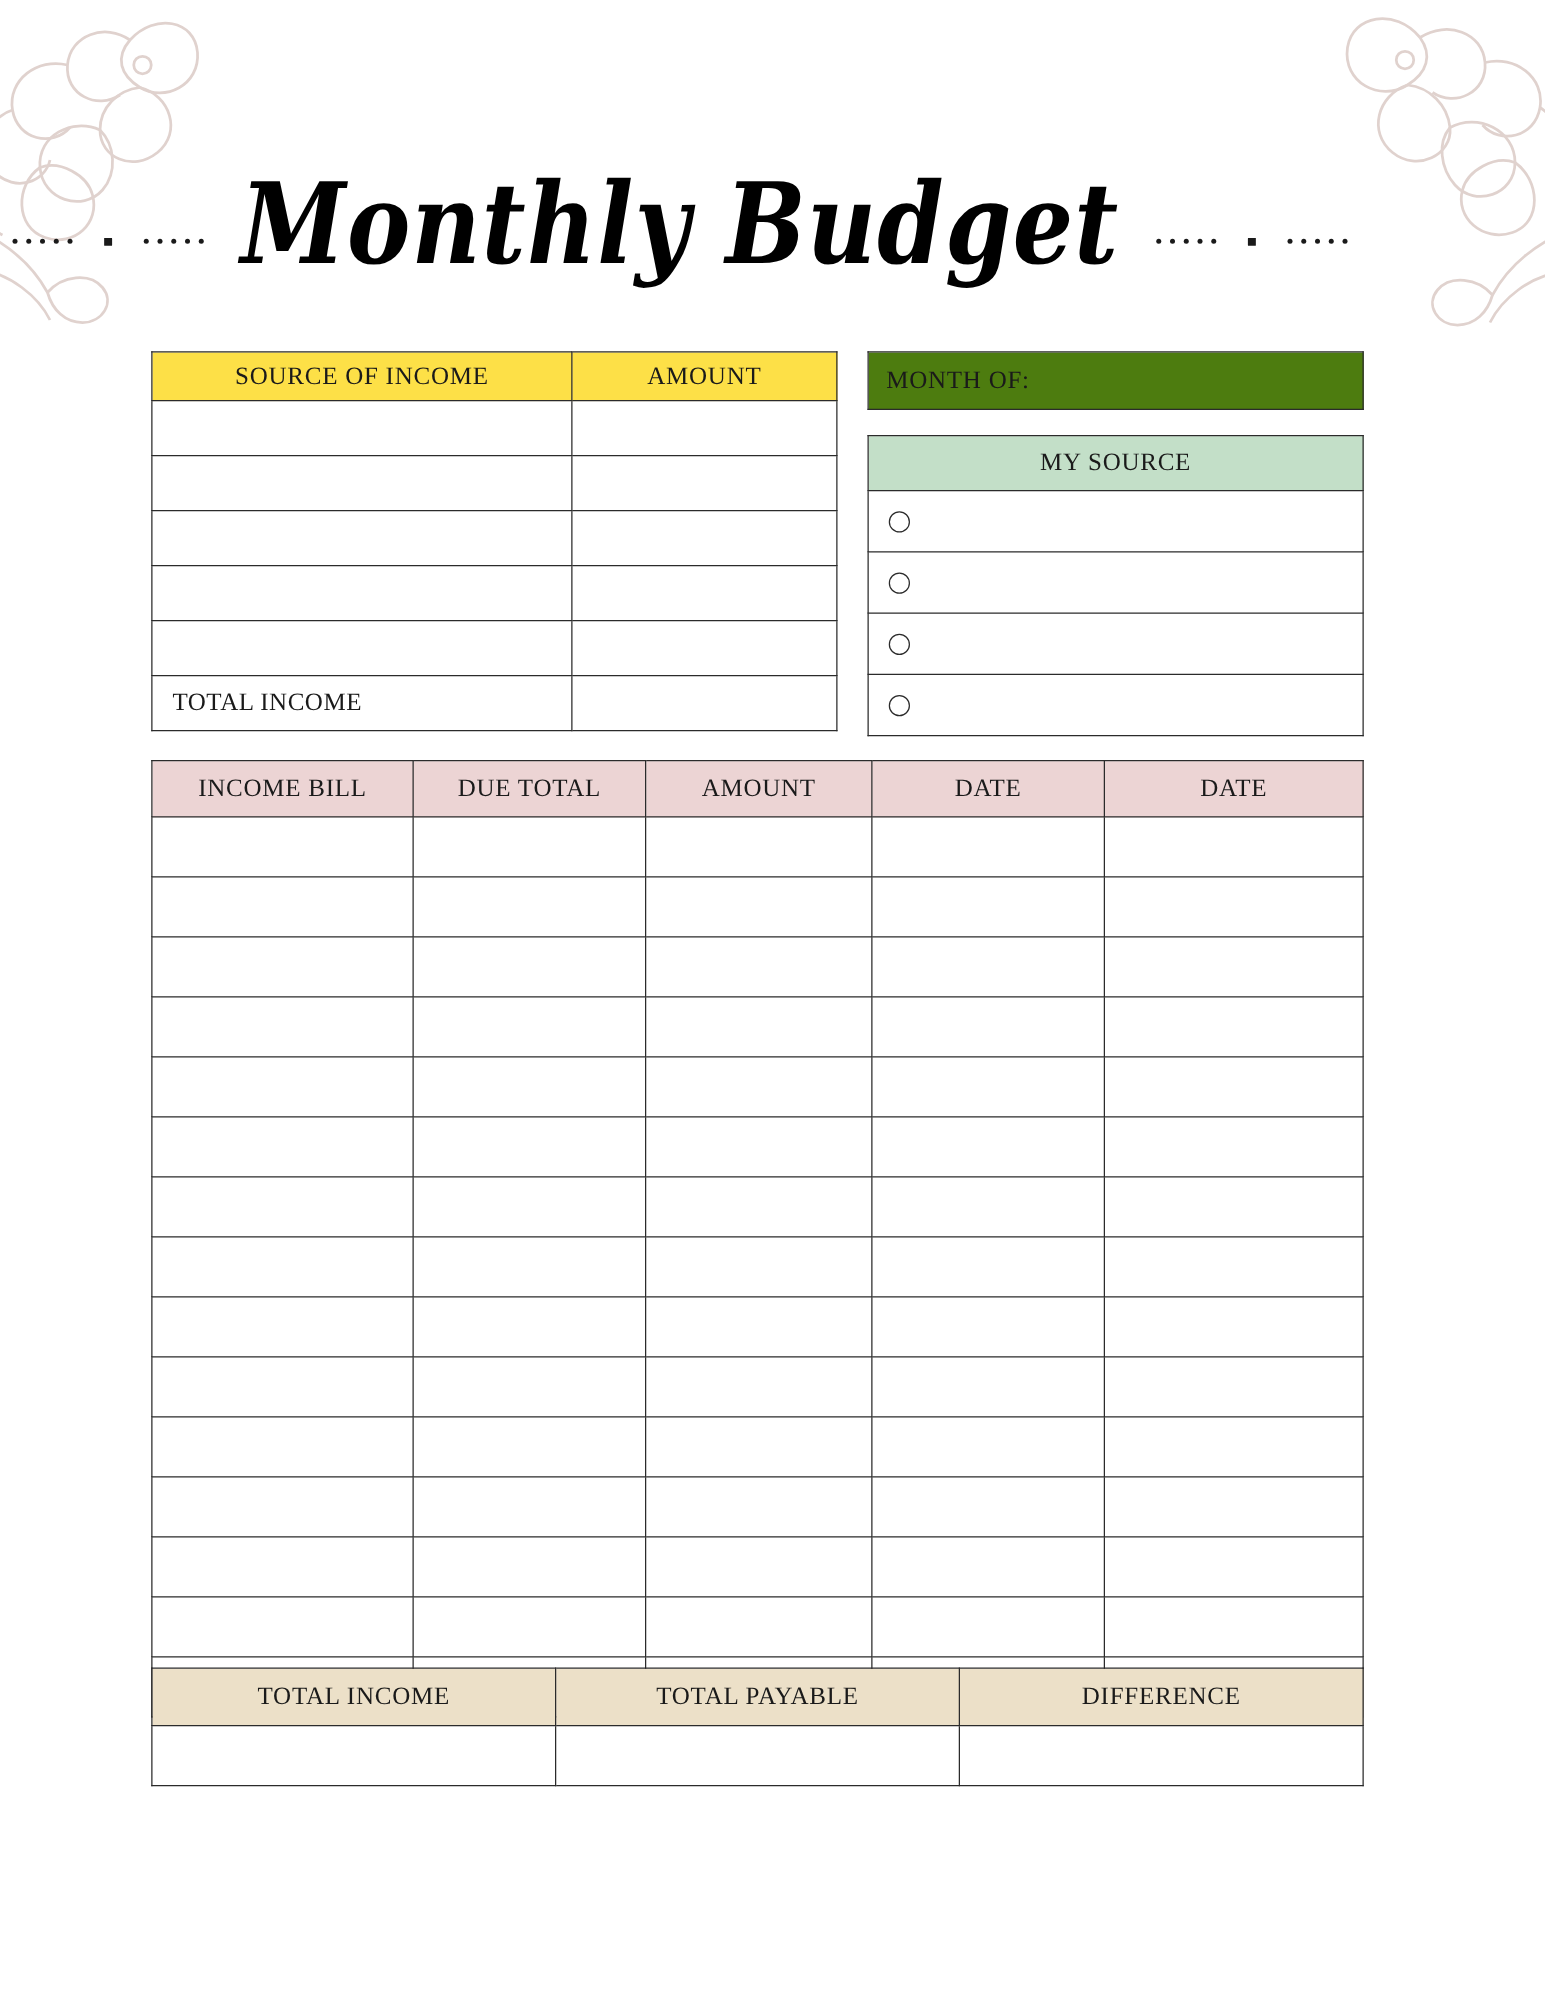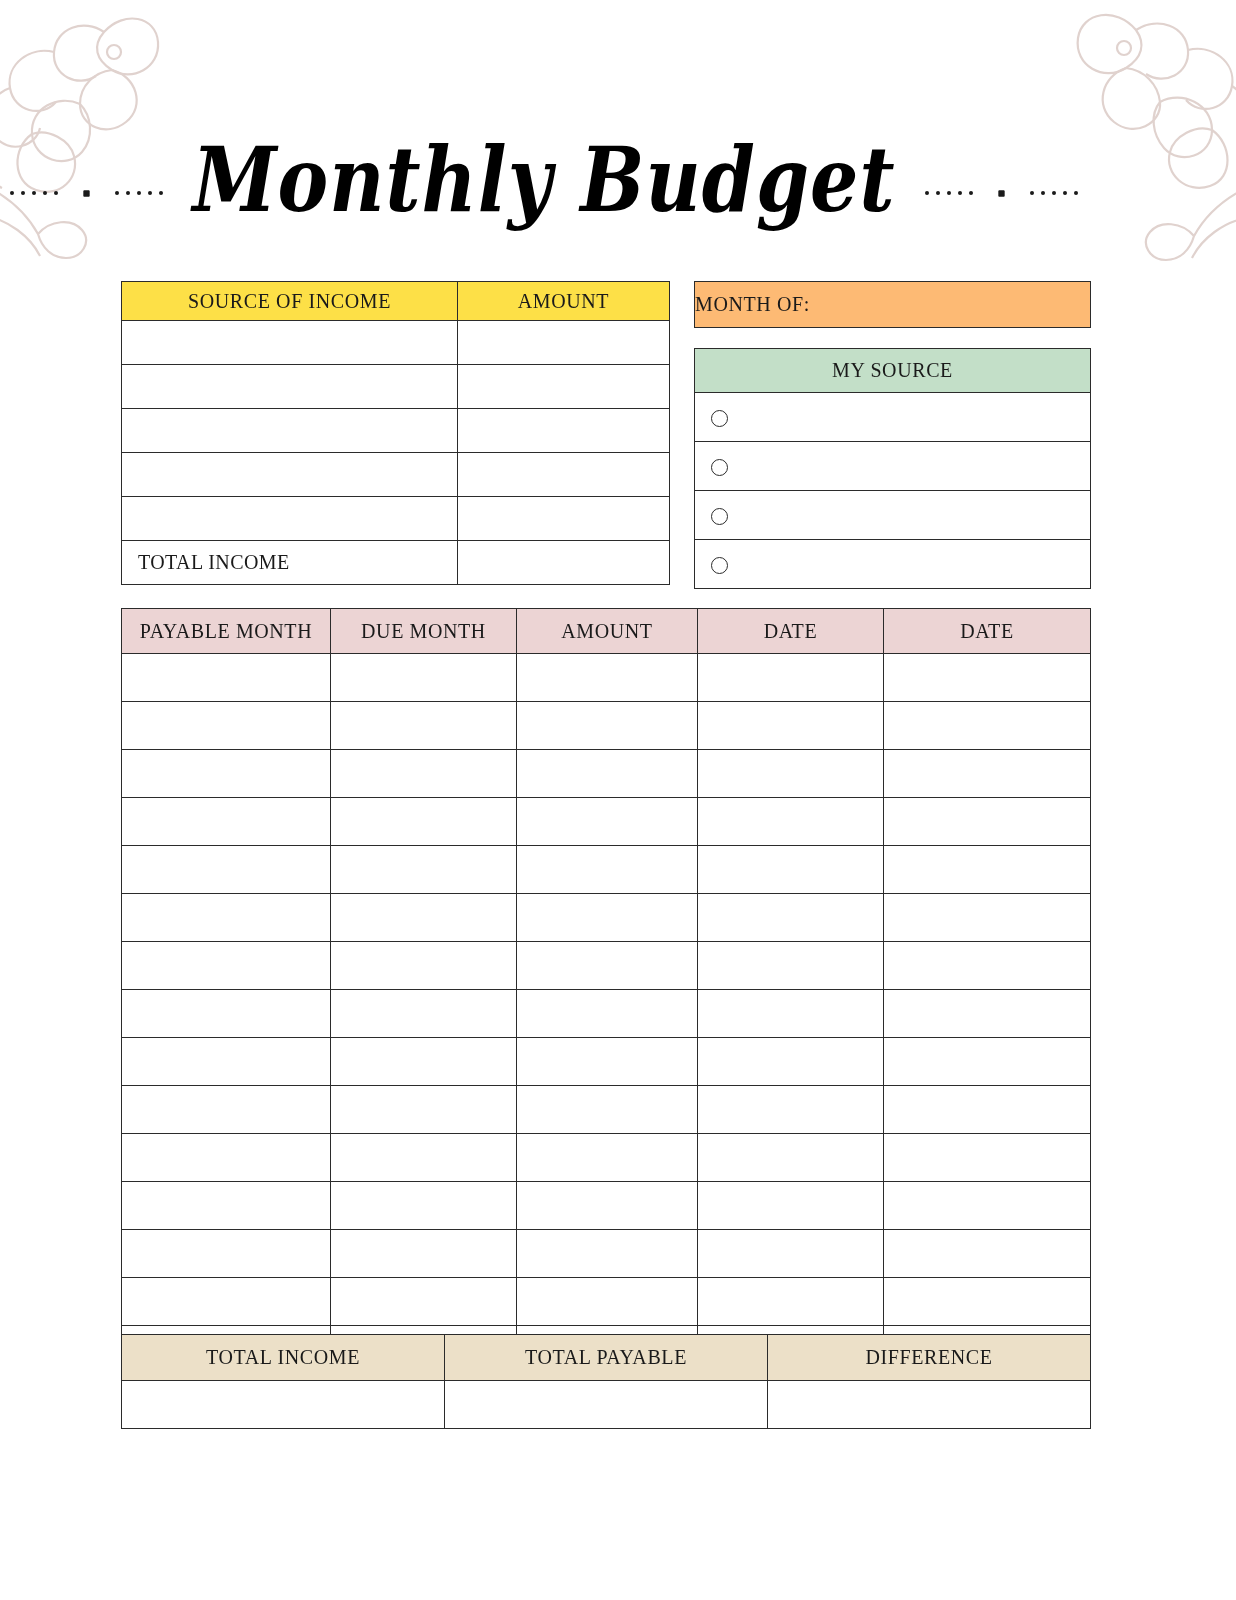--- a/index.html
+++ b/index.html
@@ -96,22 +96,23 @@
   }
 
   
   #income-table { left: 121px; top: 281px; width: 548px; }
   #income-table .hdr { background: #fde047; }
   #income-table td { height: 43px; }
 
   
   #month-table { left: 694px; top: 281px; width: 396px; }
   #month-table .hdr {
-    background: #fdba74;
+    background: #4d7c0f;
     text-align: left;
+    padding-left: 14px;
     height: 45px;
   }
 
   
   #goals-table { left: 694px; top: 348px; width: 396px; }
   #goals-table .hdr { background: #c3dfc8; height: 43px; }
   #goals-table td.goal-row { height: 48px; padding-left: 16px; }
   .goal-circle {
     display: inline-block;
     width: 15px; height: 15px;
@@ -282,22 +283,22 @@
 <table class="tbl" id="bills-table">
   <colgroup>
     <col style="width:209px">
       <col style="width:186px">
       <col style="width:181px">
     <col style="width:186px">
       <col style="width:207px">
   </colgroup>
   <tbody>
     <tr>
-      <th class="hdr">PAYABLE MONTH</th>
-      <th class="hdr">DUE MONTH</th>
+      <th class="hdr">INCOME BILL</th>
+      <th class="hdr">DUE TOTAL</th>
       <th class="hdr">AMOUNT</th>
       <th class="hdr">DATE</th>
       <th class="hdr">DATE</th>
     </tr>
     <tr>
       <td></td>
       <td></td>
       <td></td>
       <td></td>
       <td></td>

